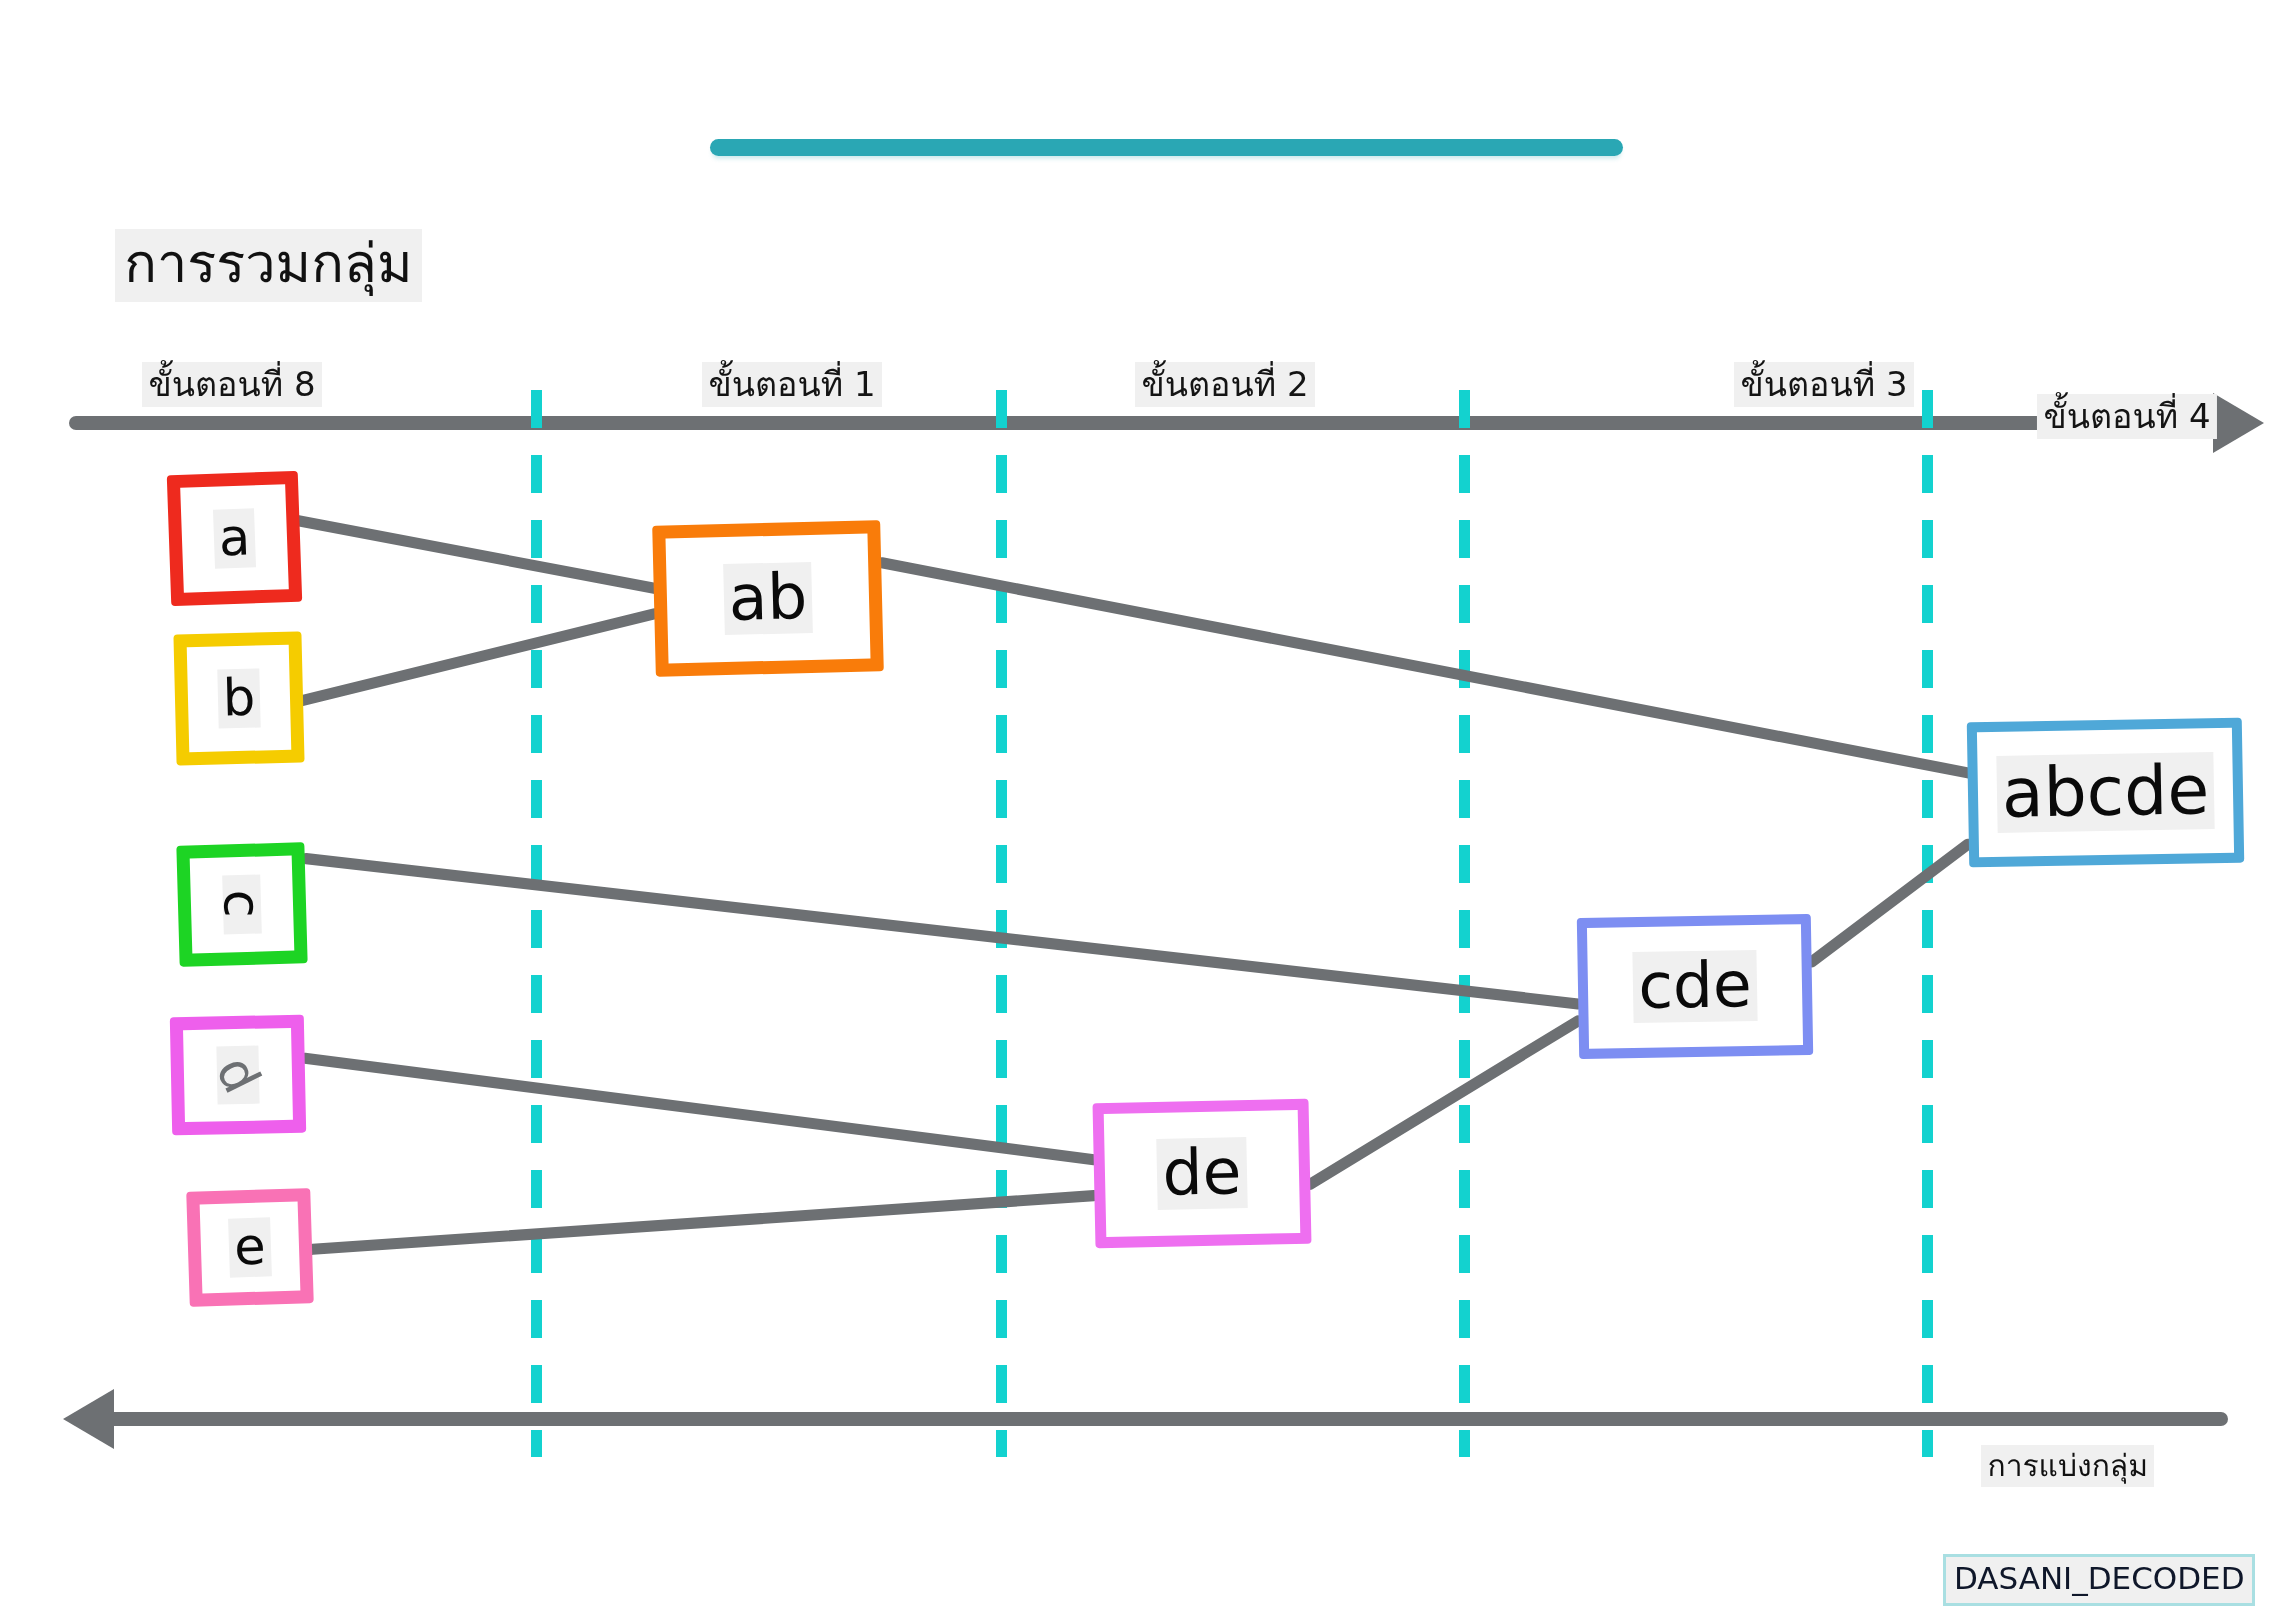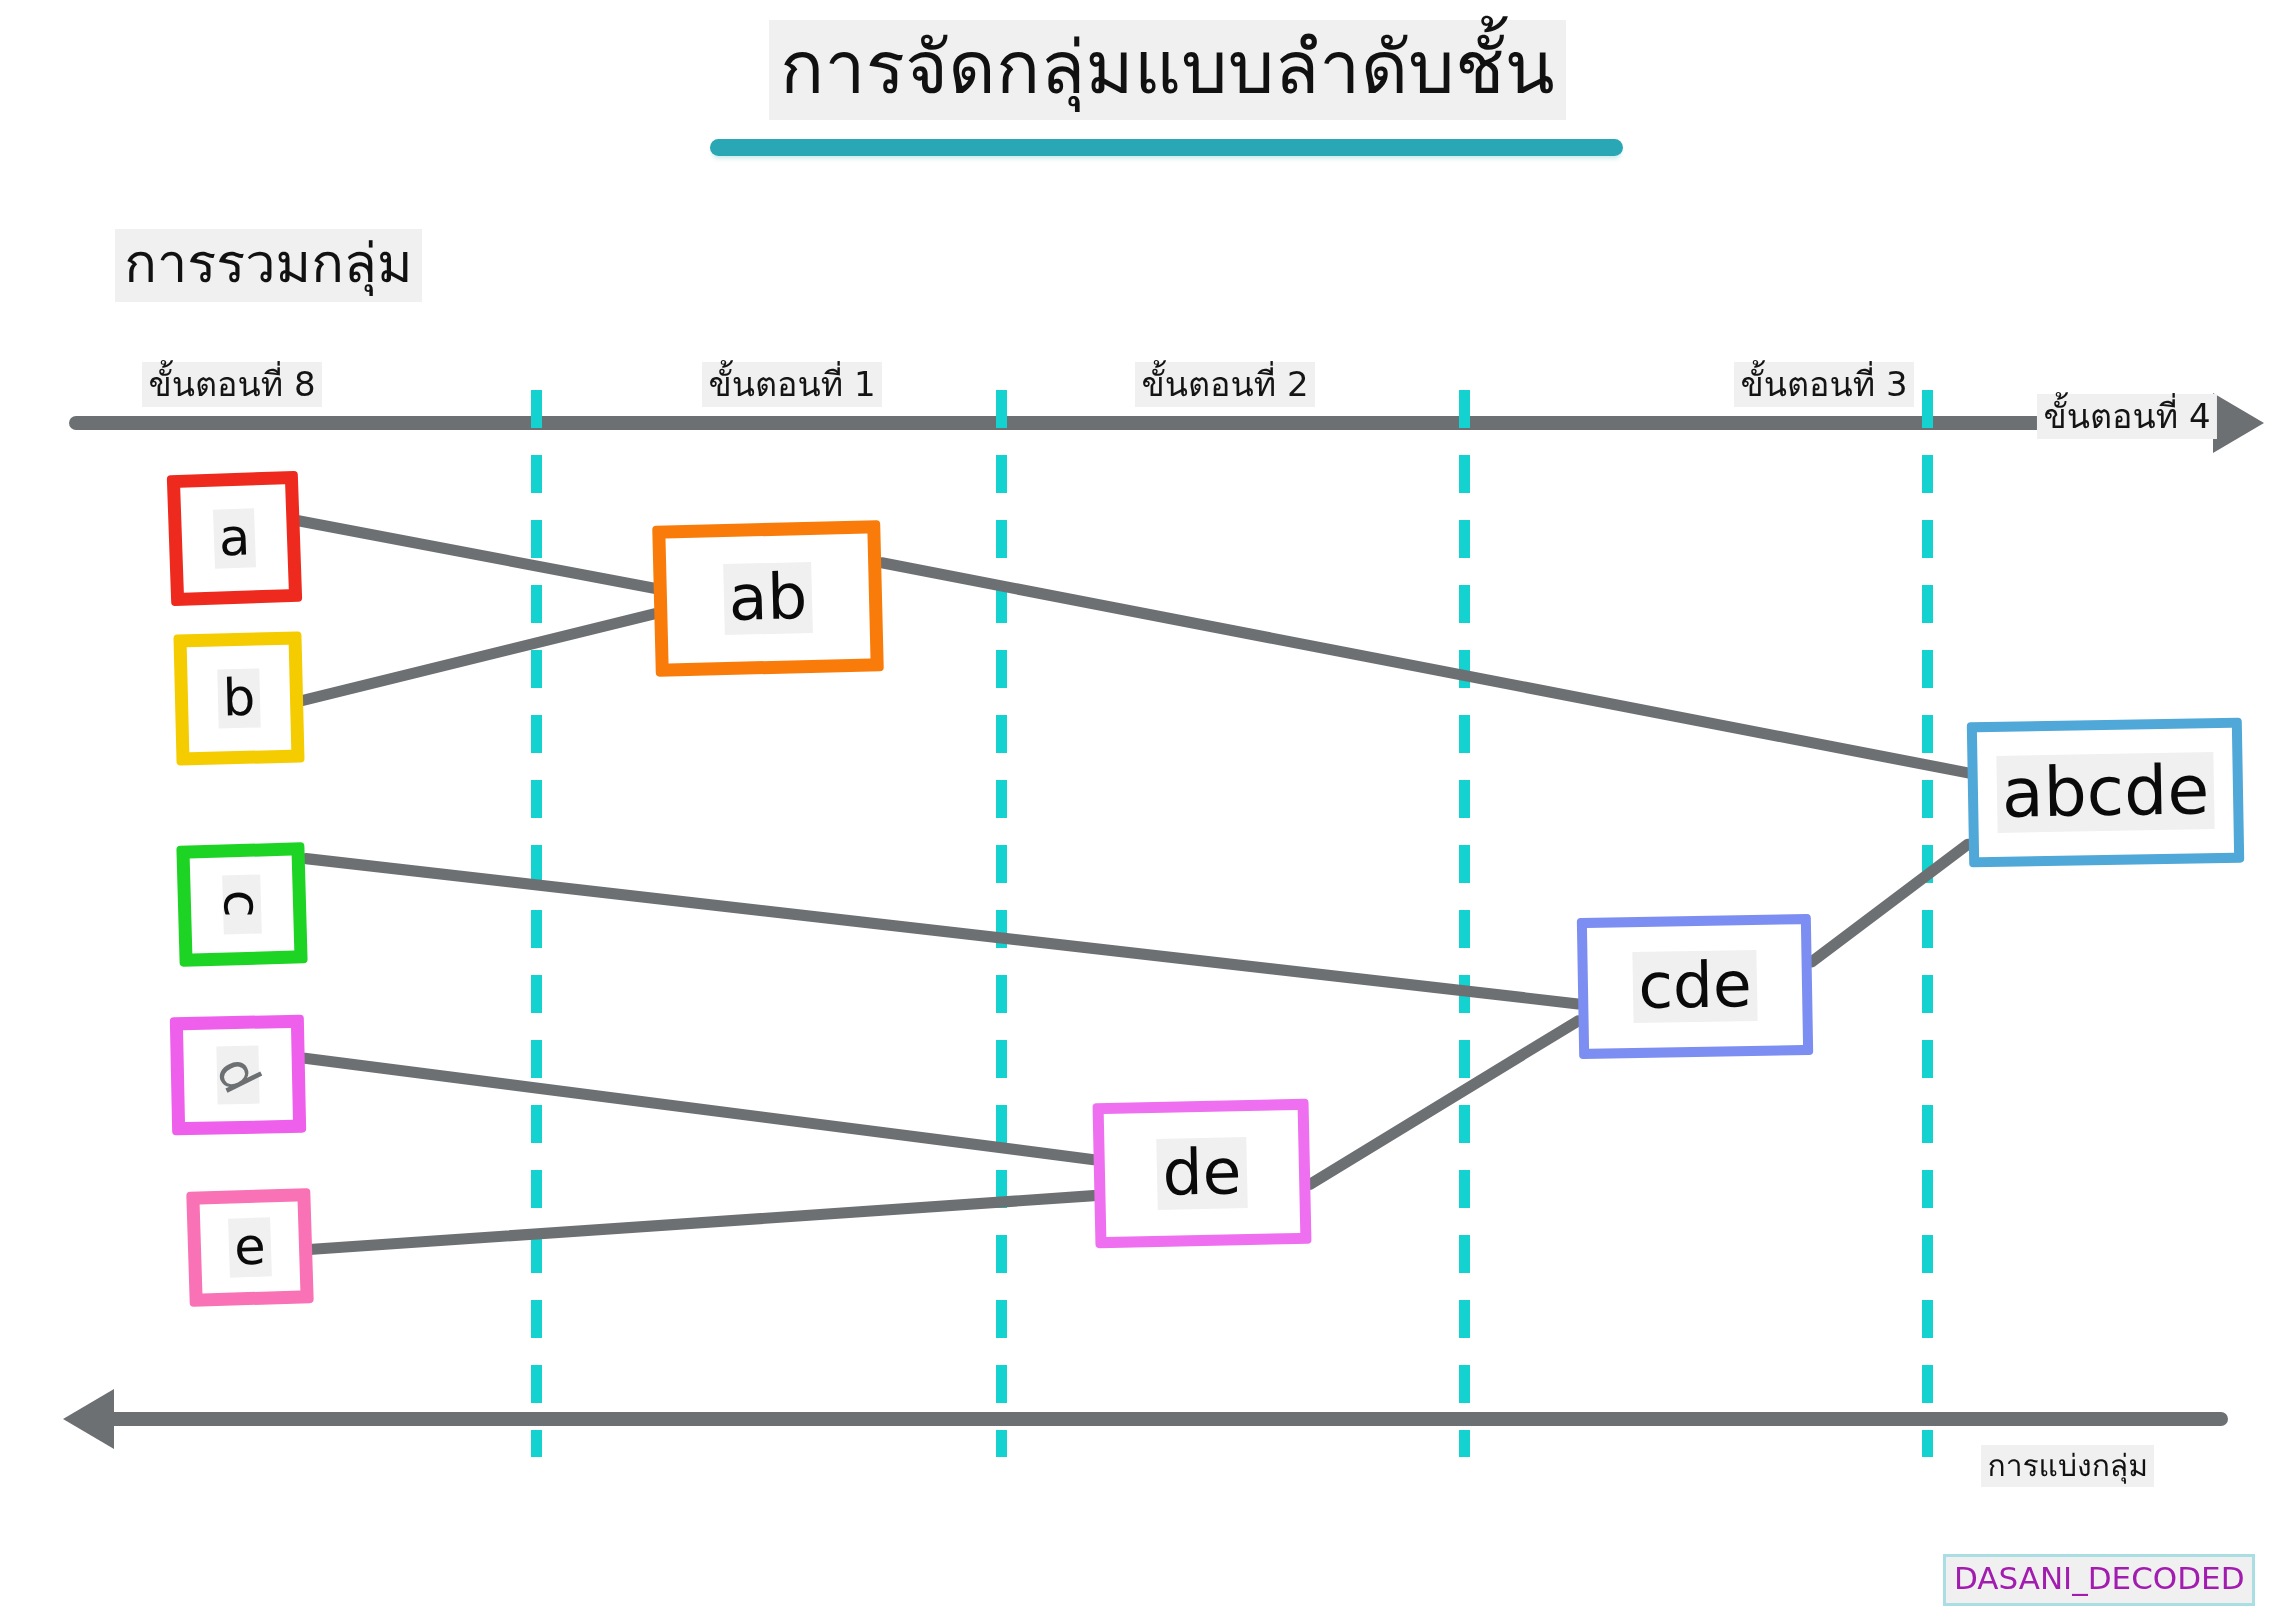--- a/index.html
+++ b/index.html
@@ -81,21 +81,21 @@
     white-space: nowrap;
   }
 
   
   .watermark {
     position: absolute;
     left: 1943px;
     top: 1554px;
     border: 3.3px solid #a9dfe2;
     background: #f0f0f0;
-    color: #a21caf;
+    color: #0f172a;
     font-size: 31px;
     line-height: 1.22;
     padding: 2.6px 7.9px 5.2px 7.9px;
     white-space: nowrap;
   }
 
   
   .axis {
     position: absolute;
     height: 14.4px;
@@ -187,23 +187,20 @@
 
   
   .rot-c { transform: rotate(92deg); display:inline-block; }
   .rot-d { transform: rotate(65deg); display:inline-block; color:#6d7073; }
 </style>
 </head>
 <body>
 
 <div id="stage">
 
-  <div class="title-wrap">
-    <span class="title-text">การจัดกลุ่มแบบลำดับชั้น</span>
-  </div>
   <div class="title-underline"></div>
 
   <div class="section-label">
     <span>การรวมกลุ่ม</span>
   </div>
 
   <div class="axis axis-top"></div>
   <div class="arrow-head arrow-right"></div>
 
   <div class="axis axis-bottom"></div>

